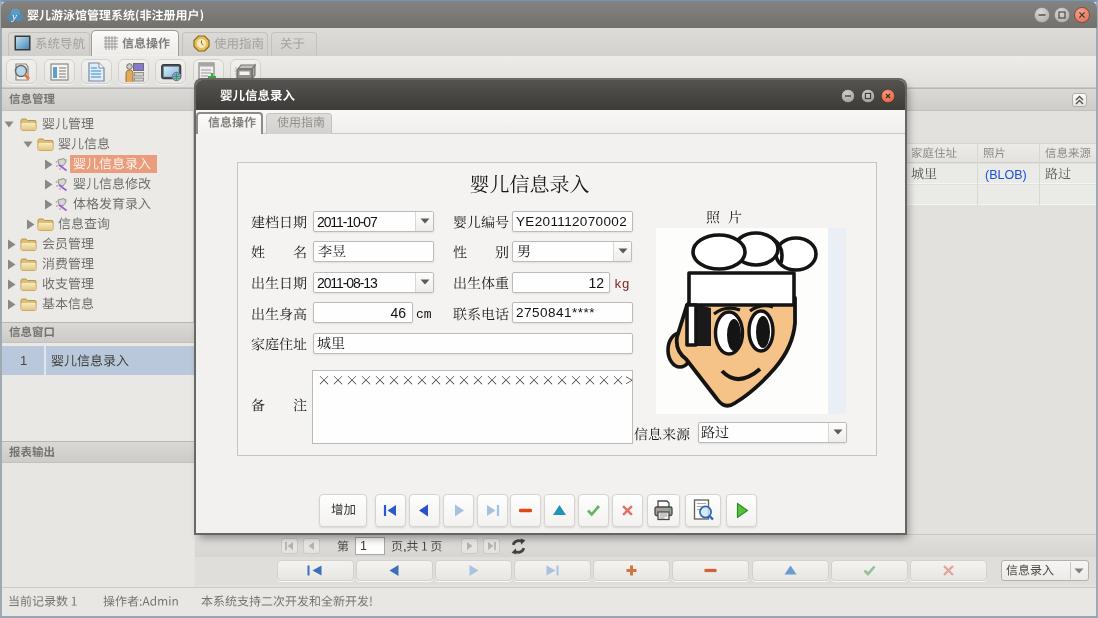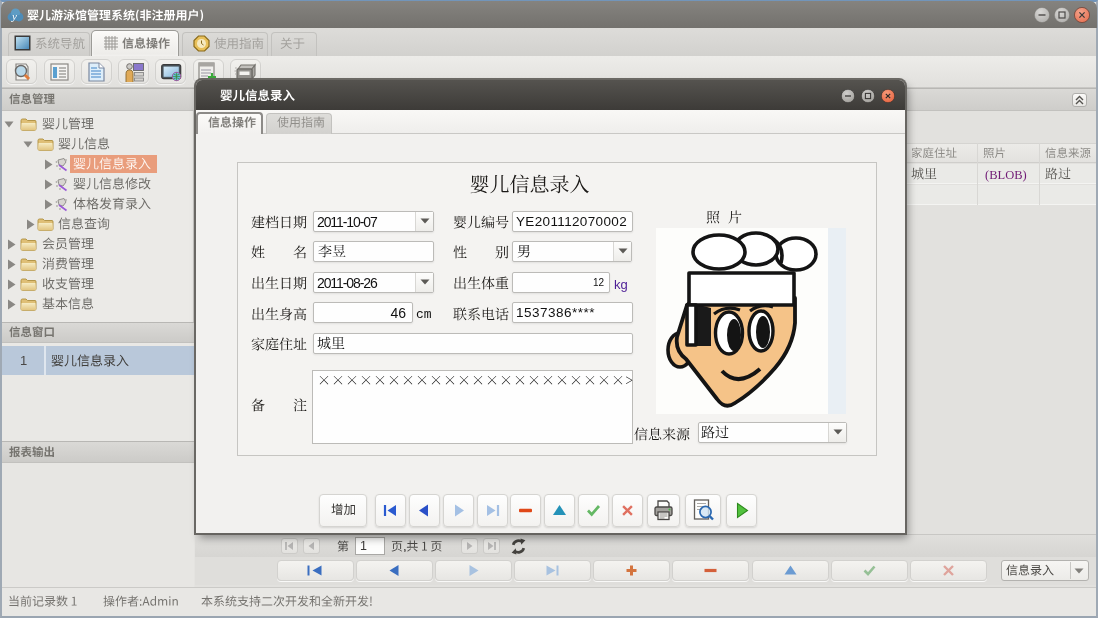--- a/index.html
+++ b/index.html
@@ -393,21 +393,21 @@
 <div style="position:absolute;left:1045px;top:147px;line-height:0">
     <svg class="t" width="47" height="12" viewBox="0 0 47 12">
       <path transform="translate(0,10.1)" fill="#8b8985" d="M4.4 -6.1V-5.4H10V-6.1ZM4.4 -4.5V-3.8H10V-4.5ZM3.6 -7.8V-7H10.9V-7.8ZM6.2 -9.4C6.5 -8.9 6.9 -8.2 7 -7.8L7.8 -8.2C7.6 -8.6 7.3 -9.2 7 -9.7ZM4.2 -2.8V0.9H5V0.5H9.3V0.9H10.1V-2.8ZM5 -0.3V-2.1H9.3V-0.3ZM2.9 -9.6C2.4 -7.9 1.4 -6.2 0.4 -5C0.5 -4.8 0.8 -4.4 0.9 -4.2C1.2 -4.6 1.6 -5.2 1.9 -5.7V1H2.7V-7.1C3.1 -7.8 3.4 -8.6 3.7 -9.4Z M14.6 -6.3H19.9V-5.4H14.6ZM14.6 -4.7H19.9V-3.8H14.6ZM14.6 -7.9H19.9V-7H14.6ZM14.5 -2.3V-0.4C14.5 0.5 14.9 0.7 16.2 0.7C16.5 0.7 18.6 0.7 18.8 0.7C20 0.7 20.3 0.4 20.4 -1.1C20.1 -1.1 19.8 -1.3 19.6 -1.4C19.5 -0.2 19.4 -0.1 18.8 -0.1C18.3 -0.1 16.6 -0.1 16.2 -0.1C15.5 -0.1 15.4 -0.1 15.4 -0.5V-2.3ZM20.3 -2.2C20.8 -1.5 21.4 -0.5 21.6 0.1L22.4 -0.2C22.1 -0.9 21.6 -1.8 21 -2.5ZM13.2 -2.3C12.9 -1.6 12.5 -0.6 12 0L12.8 0.4C13.2 -0.3 13.7 -1.3 13.9 -2ZM16.3 -2.8C16.9 -2.2 17.6 -1.4 17.9 -0.9L18.6 -1.4C18.3 -1.9 17.6 -2.6 17 -3.1H20.8V-8.6H17.3C17.5 -8.9 17.7 -9.2 17.9 -9.6L16.8 -9.8C16.8 -9.4 16.6 -9 16.4 -8.6H13.7V-3.1H16.9Z M31.7 -7.2C31.4 -6.5 30.9 -5.5 30.5 -4.9L31.3 -4.7C31.7 -5.2 32.2 -6.2 32.6 -7ZM25.1 -6.9C25.6 -6.2 26 -5.3 26.2 -4.7L27 -5C26.8 -5.6 26.4 -6.5 25.9 -7.2ZM28.3 -9.7V-8.3H24.2V-7.5H28.3V-4.6H23.7V-3.7H27.7C26.6 -2.3 24.9 -1 23.4 -0.3C23.6 -0.1 23.9 0.2 24 0.4C25.5 -0.3 27.2 -1.7 28.3 -3.2V0.9H29.2V-3.3C30.3 -1.7 32 -0.3 33.5 0.4C33.7 0.2 33.9 -0.1 34.1 -0.3C32.6 -1 30.9 -2.3 29.8 -3.7H33.9V-4.6H29.2V-7.5H33.4V-8.3H29.2V-9.7Z M40.7 -4.7H44.2V-3.7H40.7ZM40.7 -6.3H44.2V-5.3H40.7ZM40.3 -2.4C40 -1.6 39.5 -0.8 38.9 -0.2C39.1 -0.1 39.5 0.1 39.6 0.2C40.1 -0.4 40.7 -1.3 41.1 -2.1ZM43.6 -2.2C44 -1.4 44.6 -0.5 44.8 0.1L45.6 -0.2C45.3 -0.8 44.8 -1.7 44.3 -2.4ZM35.5 -8.9C36.1 -8.5 37 -8 37.4 -7.6L37.9 -8.3C37.5 -8.6 36.6 -9.2 36 -9.5ZM34.9 -5.8C35.6 -5.5 36.4 -4.9 36.9 -4.6L37.4 -5.3C36.9 -5.6 36.1 -6.1 35.4 -6.4ZM35.2 0.3 35.9 0.8C36.5 -0.3 37.1 -1.7 37.6 -3L36.9 -3.4C36.4 -2.1 35.7 -0.6 35.2 0.3ZM38.4 -9.1V-5.9C38.4 -4 38.3 -1.4 37 0.4C37.2 0.5 37.5 0.7 37.7 0.9C39 -1.1 39.2 -3.9 39.2 -5.9V-8.3H45.4V-9.1ZM42 -8.2C41.9 -7.8 41.8 -7.3 41.6 -7H39.9V-3H42V0C42 0.1 41.9 0.2 41.8 0.2C41.6 0.2 41.1 0.2 40.6 0.2C40.7 0.4 40.8 0.7 40.8 0.9C41.6 0.9 42.1 0.9 42.4 0.8C42.7 0.7 42.8 0.4 42.8 0V-3H45V-7H42.5C42.6 -7.3 42.8 -7.6 42.9 -8Z"></path>
     </svg>
   </div>
 <div style="position:absolute;left:911px;top:167px;line-height:0">
     <svg class="t" width="27" height="13" viewBox="0 0 27 13">
       <path transform="translate(0,11.4)" fill="#55534f" d="M11.2 -6.9C10.9 -5.6 10.5 -4.5 10 -3.5C9.7 -4.8 9.5 -6.4 9.4 -8H12.2C12.4 -8 12.5 -8 12.5 -8.2C12.1 -8.6 11.4 -9.1 11.4 -9.1L10.8 -8.3H9.4C9.4 -9 9.4 -9.6 9.4 -10.2C9.6 -10.3 9.7 -10.3 9.7 -10.4L9.7 -10.3C10.1 -10 10.6 -9.4 10.8 -9C11.6 -8.5 12.2 -10.1 9.8 -10.4C9.8 -10.5 9.9 -10.5 9.9 -10.6L8.5 -10.8C8.5 -9.9 8.5 -9.1 8.6 -8.3H5.7L4.7 -8.8V-5.3C4.7 -3.1 4.4 -0.9 2.6 0.8L2.8 1C5.3 -0.7 5.6 -3.2 5.6 -5.3V-5.5H7.1C7.1 -3.4 7 -2.4 6.8 -2.1C6.8 -2.1 6.7 -2.1 6.6 -2.1C6.4 -2.1 5.8 -2.1 5.5 -2.1V-1.9C5.8 -1.8 6.2 -1.7 6.3 -1.6C6.4 -1.5 6.5 -1.3 6.5 -1.2C6.9 -1.2 7.2 -1.3 7.4 -1.5C7.8 -1.9 7.9 -3 7.9 -5.4C8.2 -5.5 8.3 -5.6 8.4 -5.6L7.5 -6.4L7 -5.9H5.6V-8H8.6C8.7 -5.9 9 -4.1 9.5 -2.5C8.7 -1.2 7.6 -0.1 6.1 0.7L6.3 1C7.7 0.3 8.9 -0.6 9.8 -1.8C10.1 -1 10.5 -0.4 11 0.2C11.4 0.7 12.1 1.2 12.5 0.9C12.6 0.7 12.6 0.5 12.3 -0.1L12.5 -2.1L12.3 -2.1C12.2 -1.6 12 -1 11.8 -0.7C11.7 -0.4 11.6 -0.4 11.5 -0.6C11 -1.2 10.6 -1.8 10.4 -2.6C11 -3.6 11.5 -4.8 11.9 -6.3C12.3 -6.2 12.4 -6.3 12.4 -6.4ZM0.4 -2.2 1.1 -1.1C1.2 -1.2 1.3 -1.3 1.3 -1.5C2.8 -2.3 3.9 -3 4.6 -3.5L4.6 -3.7L2.9 -3V-6.8H4.4C4.5 -6.8 4.7 -6.9 4.7 -7C4.3 -7.4 3.7 -7.9 3.7 -7.9L3.2 -7.2H2.9V-10.1C3.2 -10.2 3.4 -10.3 3.4 -10.5L2.1 -10.6V-7.2H0.5L0.6 -6.8H2.1V-2.8C1.4 -2.5 0.8 -2.3 0.4 -2.2Z M15.1 -10V-3.8H15.3C15.7 -3.8 16 -4 16 -4.1V-4.6H19V-2.6H14.7L14.8 -2.2H19V0.2H13.5L13.7 0.5H25.1C25.3 0.5 25.4 0.5 25.5 0.3C25 -0.1 24.2 -0.7 24.2 -0.7L23.6 0.2H19.9V-2.2H24.1C24.3 -2.2 24.5 -2.2 24.5 -2.4C24 -2.8 23.3 -3.4 23.3 -3.4L22.6 -2.6H19.9V-4.6H23V-3.9H23.1C23.4 -3.9 23.9 -4.1 23.9 -4.2V-9.5C24.1 -9.5 24.3 -9.6 24.4 -9.7L23.3 -10.5L22.9 -10H16.1L15.1 -10.4ZM23 -9.6V-7.5H19.9V-9.6ZM23 -7.1V-5H19.9V-7.1ZM16 -7.1H19V-5H16ZM16 -7.5V-9.6H19V-7.5Z"></path>
     </svg>
   </div>
-<div style="position:absolute;left:985px;top:168px;font-family:Liberation Serif, serif;font-size:12.5px;color:#701a75;font-weight:normal;letter-spacing:0px;line-height:14.5px;white-space:pre;">(BLOB)</div>
+<div style="position:absolute;left:985px;top:168px;font-family:Liberation Sans, sans-serif;font-size:12.5px;color:#1d4ed8;font-weight:normal;letter-spacing:0px;line-height:14.5px;white-space:pre;">(BLOB)</div>
 <div style="position:absolute;left:1045px;top:167px;line-height:0">
     <svg class="t" width="27" height="13" viewBox="0 0 27 13">
       <path transform="translate(0,11.4)" fill="#55534f" d="M7.6 -10.9C7.1 -9.1 6.1 -7.4 5.1 -6.4L5.3 -6.2C6 -6.7 6.6 -7.3 7.2 -8.1C7.5 -7.4 7.8 -6.8 8.2 -6.2C7.3 -5.1 6 -4.1 4.5 -3.4L4.6 -3.2C5.2 -3.4 5.7 -3.6 6.2 -3.9V1H6.3C6.7 1 7 0.8 7 0.8V0.1H10.2V1H10.3C10.7 1 11 0.8 11 0.7V-3.2C11.3 -3.2 11.4 -3.3 11.5 -3.4L10.6 -4.1L10.1 -3.7H7.1L6.4 -4C7.2 -4.5 8 -5.1 8.7 -5.7C9.5 -4.8 10.5 -4.1 11.9 -3.6C12 -4 12.3 -4.2 12.6 -4.3L12.6 -4.4C11.2 -4.8 10 -5.4 9.1 -6.2C9.9 -7 10.5 -7.9 10.9 -8.9C11.2 -8.9 11.3 -9 11.4 -9.1L10.5 -9.9L9.9 -9.4H8C8.1 -9.7 8.2 -9.9 8.3 -10.2C8.6 -10.2 8.8 -10.3 8.8 -10.5ZM7 -0.3V-3.3H10.2V-0.3ZM10 -9C9.6 -8.2 9.2 -7.4 8.6 -6.6C8.1 -7.2 7.7 -7.7 7.4 -8.4C7.5 -8.6 7.6 -8.8 7.8 -9ZM4.2 -9.6V-6.9H1.9V-9.6ZM1.2 -10V-5.8H1.3C1.7 -5.8 1.9 -6.1 1.9 -6.1V-6.5H2.8V-0.9L1.9 -0.7V-4.7C2.2 -4.7 2.3 -4.8 2.3 -5L1.2 -5.1V-0.5L0.4 -0.4L0.8 0.8C0.9 0.7 1 0.6 1.1 0.4C3.1 -0.3 4.6 -0.9 5.7 -1.4L5.6 -1.6L3.5 -1.1V-4.1H5.3C5.5 -4.1 5.6 -4.1 5.6 -4.3C5.2 -4.7 4.6 -5.2 4.6 -5.2L4.1 -4.5H3.5V-6.5H4.2V-6H4.3C4.5 -6 5 -6.2 5 -6.3V-9.5C5.2 -9.5 5.4 -9.6 5.5 -9.7L4.5 -10.5L4 -10H2.1L1.2 -10.4Z M18.3 -6.5 18.2 -6.4C19 -5.6 19.4 -4.4 19.6 -3.7C20.4 -2.9 21.1 -5.1 18.3 -6.5ZM14.4 -10.7 14.2 -10.6C14.8 -9.9 15.6 -8.7 15.8 -7.9C16.7 -7.3 17.4 -9.1 14.4 -10.7ZM24.5 -8.9 23.9 -8H23V-10.3C23.3 -10.3 23.4 -10.5 23.5 -10.6L22.2 -10.8V-8H17.3L17.4 -7.6H22.2V-2.1C22.2 -1.9 22.1 -1.8 21.8 -1.8C21.5 -1.8 19.9 -1.9 19.9 -1.9V-1.7C20.6 -1.6 21 -1.5 21.2 -1.4C21.4 -1.2 21.5 -1 21.5 -0.8C22.9 -0.9 23 -1.3 23 -2V-7.6H25.1C25.3 -7.6 25.4 -7.7 25.5 -7.9C25.1 -8.3 24.5 -8.9 24.5 -8.9ZM15.5 -1.7C14.9 -1.3 14 -0.5 13.4 -0.1L14.1 0.9C14.2 0.8 14.3 0.7 14.2 0.6C14.7 0 15.5 -1 15.8 -1.4C16 -1.6 16.1 -1.6 16.2 -1.4C17.4 0.2 18.7 0.6 21.1 0.6C22.5 0.6 23.7 0.6 24.9 0.6C24.9 0.3 25.1 0 25.5 -0.1V-0.3C24 -0.2 22.8 -0.2 21.4 -0.2C19 -0.2 17.6 -0.5 16.4 -1.8C16.4 -1.8 16.3 -1.8 16.3 -1.8V-6C16.7 -6.1 16.8 -6.2 17 -6.3L15.8 -7.2L15.3 -6.5H13.5L13.5 -6.2H15.5Z"></path>
     </svg>
   </div>
 <div class="abs" style="left:195px;top:534px;width:901px;height:23px;background:linear-gradient(#e0dfdc,#d6d5d2);border-top:1px solid #c8c7c4"></div>
 <div class="abs" style="left:281px;top:538px;width:17px;height:16px;background:linear-gradient(#efeeeb,#e2e1de);border:1px solid #cccbc8;border-radius:3px"><svg width="15" height="14" viewBox="0 0 15 14">
       <path d="M4 3V11" stroke="#b0afae" stroke-width="1.6"></path>
       <polygon points="11,3 11,11 5.5,7" fill="#b6b5b4"></polygon>
     </svg></div>
@@ -684,29 +684,29 @@
 <div style="position:absolute;left:517px;top:244px;line-height:0">
     <svg class="t" width="15" height="14" viewBox="0 0 15 14">
       <path transform="translate(0,12.3)" fill="#1a1a1a" d="M6.3 -5.7C6.3 -5 6.2 -4.4 6.1 -3.8H1L1.1 -3.4H6C5.4 -1.5 4 0 0.6 0.9L0.7 1.1C4.8 0.3 6.4 -1.3 7 -3.4H11.3C11.1 -1.8 10.7 -0.5 10.3 -0.2C10.2 -0.1 10 0 9.7 0C9.4 0 8.1 -0.2 7.3 -0.2L7.3 0C8 0.1 8.7 0.3 8.9 0.4C9.2 0.6 9.2 0.8 9.2 1.1C9.9 1.1 10.5 0.9 10.8 0.6C11.5 0.2 12 -1.4 12.2 -3.3C12.5 -3.3 12.6 -3.4 12.7 -3.5L11.7 -4.4L11.2 -3.8H7.1C7.2 -4.2 7.3 -4.7 7.3 -5.2C7.6 -5.2 7.8 -5.3 7.8 -5.5ZM6.5 -8.1V-6.2H3.2V-8.1ZM6.5 -8.5H3.2V-10.4H6.5ZM7.4 -8.1H10.7V-6.2H7.4ZM7.4 -8.5V-10.4H10.7V-8.5ZM2.3 -10.8V-5H2.5C2.9 -5 3.2 -5.2 3.2 -5.3V-5.8H10.7V-5.1H10.9C11.2 -5.1 11.6 -5.3 11.7 -5.4V-10.2C11.9 -10.3 12.2 -10.4 12.2 -10.5L11.1 -11.4L10.6 -10.8H3.3L2.3 -11.3Z"></path>
     </svg>
   </div>
 <div class="abs" style="left:313px;top:272px;width:121px;height:21px;background:#fefefe;border:1px solid #bcbbb8;border-radius:2px;box-shadow:0 1px 2px rgba(0,0,0,.08)"></div>
 <div class="abs" style="left:415px;top:273px;width:18px;height:19px;background:linear-gradient(#fdfdfc,#eeedea);border-left:1px solid #d8d7d4"></div>
 <div class="abs" style="left:420px;top:279px;line-height:0"><svg width="10" height="6" viewBox="0 0 10 6">
       <polygon points="0.5,0.5 9.5,0.5 5,5.5" fill="#5c5a56"></polygon>
     </svg></div>
-<div style="position:absolute;left:317px;top:275px;font-family:'Liberation Sans',sans-serif;font-size:14px;color:#111;font-weight:normal;letter-spacing:-1.1px;line-height:16px;white-space:pre;">2011-08-26</div>
+<div style="position:absolute;left:317px;top:275px;font-family:'Liberation Sans',sans-serif;font-size:14px;color:#111;font-weight:normal;letter-spacing:-1.1px;line-height:16px;white-space:pre;">2011-08-13</div>
 <div class="abs" style="left:512px;top:272px;width:98px;height:21px;background:#fefefe;border:1px solid #bcbbb8;border-radius:2px;box-shadow:0 1px 2px rgba(0,0,0,.08)"></div>
-<div style="position:absolute;right:494px;top:275px;font-family:'Liberation Sans',sans-serif;font-size:10px;color:#111;font-weight:normal;letter-spacing:0px;line-height:16px;white-space:pre;">12</div>
-<div style="position:absolute;left:614px;top:277px;font-family:Liberation Sans, sans-serif;font-size:13px;color:#4c1d95;font-weight:normal;letter-spacing:0px;line-height:15px;white-space:pre;">kg</div>
+<div style="position:absolute;right:494px;top:275px;font-family:'Liberation Sans',sans-serif;font-size:14px;color:#111;font-weight:normal;letter-spacing:0px;line-height:16px;white-space:pre;">12</div>
+<div style="position:absolute;left:614px;top:277px;font-family:Liberation Mono, monospace;font-size:13px;color:#7f1d1d;font-weight:normal;letter-spacing:0px;line-height:15px;white-space:pre;">kg</div>
 <div class="abs" style="left:313px;top:302px;width:100px;height:21px;background:#fefefe;border:1px solid #bcbbb8;border-radius:2px;box-shadow:0 1px 2px rgba(0,0,0,.08)"></div>
 <div style="position:absolute;right:692px;top:305px;font-family:'Liberation Sans',sans-serif;font-size:14px;color:#111;font-weight:normal;letter-spacing:0px;line-height:16px;white-space:pre;">46</div>
 <div style="position:absolute;left:416px;top:307px;font-family:'Liberation Mono',sans-serif;font-size:13px;color:#111;font-weight:normal;letter-spacing:0px;line-height:15px;white-space:pre;">cm</div>
 <div class="abs" style="left:512px;top:302px;width:121px;height:21px;background:#fefefe;border:1px solid #bcbbb8;border-radius:2px;box-shadow:0 1px 2px rgba(0,0,0,.08)"></div>
-<div style="position:absolute;left:516px;top:305px;font-family:'Liberation Sans',sans-serif;font-size:13.5px;color:#111;font-weight:normal;letter-spacing:0.5px;line-height:15.5px;white-space:pre;">1537386****</div>
+<div style="position:absolute;left:516px;top:305px;font-family:'Liberation Sans',sans-serif;font-size:13.5px;color:#111;font-weight:normal;letter-spacing:0.5px;line-height:15.5px;white-space:pre;">2750841****</div>
 <div class="abs" style="left:313px;top:333px;width:320px;height:21px;background:#fefefe;border:1px solid #bcbbb8;border-radius:2px;box-shadow:0 1px 2px rgba(0,0,0,.08)"></div>
 <div style="position:absolute;left:317px;top:336px;line-height:0">
     <svg class="t" width="29" height="14" viewBox="0 0 29 14">
       <path transform="translate(0,12.3)" fill="#1a1a1a" d="M12 -7.4C11.7 -6 11.3 -4.8 10.8 -3.8C10.4 -5.2 10.2 -6.9 10.2 -8.6H13.1C13.3 -8.6 13.5 -8.7 13.5 -8.8C13 -9.2 12.3 -9.8 12.3 -9.8L11.7 -9H10.1C10.1 -9.7 10.1 -10.3 10.1 -11C10.3 -11 10.4 -11.1 10.5 -11.2L10.4 -11.1C10.9 -10.8 11.5 -10.2 11.6 -9.7C12.5 -9.2 13.1 -10.9 10.5 -11.2C10.6 -11.3 10.6 -11.3 10.6 -11.4L9.2 -11.6C9.2 -10.7 9.2 -9.8 9.2 -9H6.2L5.1 -9.5V-5.7C5.1 -3.3 4.8 -0.9 2.8 0.9L3 1.1C5.7 -0.7 6 -3.4 6 -5.7V-6H7.7C7.7 -3.7 7.6 -2.6 7.4 -2.3C7.3 -2.2 7.3 -2.2 7.1 -2.2C6.9 -2.2 6.3 -2.3 5.9 -2.3V-2.1C6.3 -2 6.7 -1.9 6.8 -1.8C6.9 -1.7 7 -1.4 7 -1.2C7.4 -1.2 7.7 -1.4 8 -1.6C8.4 -2 8.5 -3.3 8.5 -5.9C8.8 -5.9 9 -6 9 -6.1L8.1 -6.9L7.6 -6.4H6V-8.6H9.3C9.4 -6.4 9.7 -4.4 10.2 -2.7C9.3 -1.2 8.2 -0.1 6.6 0.8L6.7 1C8.3 0.3 9.6 -0.7 10.5 -1.9C10.9 -1.1 11.3 -0.4 11.8 0.2C12.3 0.8 13.1 1.3 13.5 0.9C13.6 0.8 13.6 0.5 13.2 -0.1L13.5 -2.2L13.3 -2.3C13.1 -1.7 12.9 -1.1 12.7 -0.7C12.6 -0.4 12.5 -0.4 12.4 -0.7C11.9 -1.2 11.5 -2 11.2 -2.8C11.8 -3.9 12.4 -5.2 12.8 -6.7C13.2 -6.7 13.3 -6.8 13.4 -6.9ZM0.5 -2.4 1.1 -1.2C1.3 -1.3 1.4 -1.4 1.4 -1.6C3 -2.5 4.2 -3.2 5 -3.7L4.9 -3.9L3.1 -3.3V-7.3H4.7C4.9 -7.3 5 -7.4 5.1 -7.5C4.6 -8 4 -8.5 4 -8.5L3.4 -7.7H3.1V-10.9C3.5 -10.9 3.6 -11.1 3.6 -11.3L2.2 -11.4V-7.7H0.6L0.7 -7.3H2.2V-3C1.5 -2.7 0.8 -2.5 0.5 -2.4Z M16.3 -10.8V-4.1H16.5C16.9 -4.1 17.2 -4.3 17.2 -4.4V-5H20.5V-2.8H15.8L15.9 -2.4H20.5V0.2H14.6L14.7 0.6H27C27.3 0.6 27.4 0.5 27.4 0.4C26.9 -0.1 26.1 -0.7 26.1 -0.7L25.4 0.2H21.4V-2.4H26C26.2 -2.4 26.3 -2.4 26.4 -2.6C25.9 -3 25.1 -3.6 25.1 -3.6L24.4 -2.8H21.4V-5H24.8V-4.2H24.9C25.2 -4.2 25.7 -4.5 25.7 -4.5V-10.2C26 -10.2 26.2 -10.4 26.3 -10.5L25.1 -11.4L24.6 -10.8H17.3L16.3 -11.2ZM24.8 -10.4V-8.1H21.4V-10.4ZM24.8 -7.7V-5.4H21.4V-7.7ZM17.2 -7.7H20.5V-5.4H17.2ZM17.2 -8.1V-10.4H20.5V-8.1Z"></path>
     </svg>
   </div>
 <div class="abs" style="left:312px;top:370px;width:321px;height:74px;background:#fefefe;border:1px solid #bcbbb8"></div>
 <div style="position:absolute;left:317px;top:373px;line-height:0">
     <svg class="t" width="317" height="14" viewBox="0 0 317 14">
       <path transform="translate(0,12.3)" fill="#1a1a1a" d="M3.1 -0.9 7 -4.7 10.8 -0.9 11.3 -1.3 7.4 -5.2 11.3 -9 10.8 -9.4 7 -5.6 3.1 -9.4 2.7 -9 6.6 -5.2 2.7 -1.3Z M17.1 -0.9 21 -4.7 24.9 -0.9 25.3 -1.3 21.4 -5.2 25.3 -9 24.9 -9.4 21 -5.6 17.1 -9.4 16.7 -9 20.6 -5.2 16.7 -1.3Z M31.1 -0.9 35 -4.7 38.9 -0.9 39.3 -1.3 35.4 -5.2 39.3 -9 38.9 -9.4 35 -5.6 31.1 -9.4 30.7 -9 34.6 -5.2 30.7 -1.3Z M45.1 -0.9 49 -4.7 52.9 -0.9 53.3 -1.3 49.4 -5.2 53.3 -9 52.9 -9.4 49 -5.6 45.1 -9.4 44.7 -9 48.6 -5.2 44.7 -1.3Z M59.1 -0.9 63 -4.7 66.8 -0.9 67.3 -1.3 63.4 -5.2 67.3 -9 66.8 -9.4 63 -5.6 59.1 -9.4 58.7 -9 62.6 -5.2 58.7 -1.3Z M73.2 -0.9 77 -4.7 80.8 -0.9 81.3 -1.3 77.4 -5.2 81.3 -9 80.8 -9.4 77 -5.6 73.2 -9.4 72.7 -9 76.6 -5.2 72.7 -1.3Z M87.2 -0.9 91 -4.7 94.8 -0.9 95.3 -1.3 91.4 -5.2 95.3 -9 94.8 -9.4 91 -5.6 87.2 -9.4 86.7 -9 90.6 -5.2 86.7 -1.3Z M101.2 -0.9 105 -4.7 108.8 -0.9 109.3 -1.3 105.4 -5.2 109.3 -9 108.8 -9.4 105 -5.6 101.2 -9.4 100.7 -9 104.6 -5.2 100.7 -1.3Z M115.2 -0.9 119 -4.7 122.8 -0.9 123.3 -1.3 119.4 -5.2 123.3 -9 122.8 -9.4 119 -5.6 115.2 -9.4 114.7 -9 118.6 -5.2 114.7 -1.3Z M129.2 -0.9 133 -4.7 136.8 -0.9 137.3 -1.3 133.4 -5.2 137.3 -9 136.8 -9.4 133 -5.6 129.2 -9.4 128.7 -9 132.6 -5.2 128.7 -1.3Z M143.2 -0.9 147 -4.7 150.8 -0.9 151.3 -1.3 147.4 -5.2 151.3 -9 150.8 -9.4 147 -5.6 143.2 -9.4 142.7 -9 146.6 -5.2 142.7 -1.3Z M157.2 -0.9 161 -4.7 164.8 -0.9 165.3 -1.3 161.4 -5.2 165.3 -9 164.8 -9.4 161 -5.6 157.2 -9.4 156.7 -9 160.6 -5.2 156.7 -1.3Z M171.2 -0.9 175 -4.7 178.8 -0.9 179.3 -1.3 175.4 -5.2 179.3 -9 178.8 -9.4 175 -5.6 171.2 -9.4 170.7 -9 174.6 -5.2 170.7 -1.3Z M185.2 -0.9 189 -4.7 192.8 -0.9 193.3 -1.3 189.4 -5.2 193.3 -9 192.8 -9.4 189 -5.6 185.2 -9.4 184.7 -9 188.6 -5.2 184.7 -1.3Z M199.2 -0.9 203 -4.7 206.8 -0.9 207.3 -1.3 203.4 -5.2 207.3 -9 206.8 -9.4 203 -5.6 199.2 -9.4 198.7 -9 202.6 -5.2 198.7 -1.3Z M213.2 -0.9 217 -4.7 220.8 -0.9 221.3 -1.3 217.4 -5.2 221.3 -9 220.8 -9.4 217 -5.6 213.2 -9.4 212.7 -9 216.6 -5.2 212.7 -1.3Z M227.2 -0.9 231 -4.7 234.8 -0.9 235.3 -1.3 231.4 -5.2 235.3 -9 234.8 -9.4 231 -5.6 227.2 -9.4 226.7 -9 230.6 -5.2 226.7 -1.3Z M241.2 -0.9 245 -4.7 248.8 -0.9 249.3 -1.3 245.4 -5.2 249.3 -9 248.8 -9.4 245 -5.6 241.2 -9.4 240.7 -9 244.6 -5.2 240.7 -1.3Z M255.2 -0.9 259 -4.7 262.9 -0.9 263.3 -1.3 259.4 -5.2 263.3 -9 262.9 -9.4 259 -5.6 255.2 -9.4 254.7 -9 258.6 -5.2 254.7 -1.3Z M269.1 -0.9 273 -4.7 276.9 -0.9 277.3 -1.3 273.4 -5.2 277.3 -9 276.9 -9.4 273 -5.6 269.1 -9.4 268.7 -9 272.6 -5.2 268.7 -1.3Z M283.1 -0.9 287 -4.7 290.9 -0.9 291.3 -1.3 287.4 -5.2 291.3 -9 290.9 -9.4 287 -5.6 283.1 -9.4 282.7 -9 286.6 -5.2 282.7 -1.3Z M297.1 -0.9 301 -4.7 304.9 -0.9 305.3 -1.3 301.4 -5.2 305.3 -9 304.9 -9.4 301 -5.6 297.1 -9.4 296.7 -9 300.6 -5.2 296.7 -1.3Z M315.3 -5.3 309.2 -8.7 308.9 -8.2 314.6 -5 308.9 -1.9 309.2 -1.3 315.3 -4.8Z"></path>

